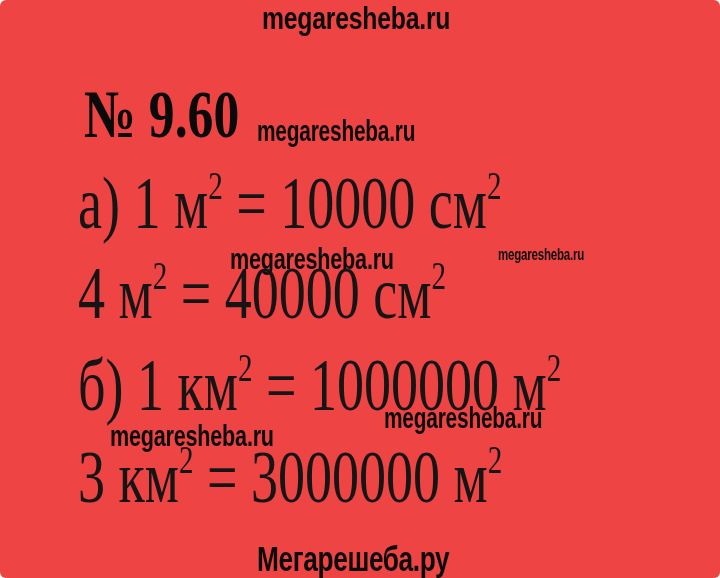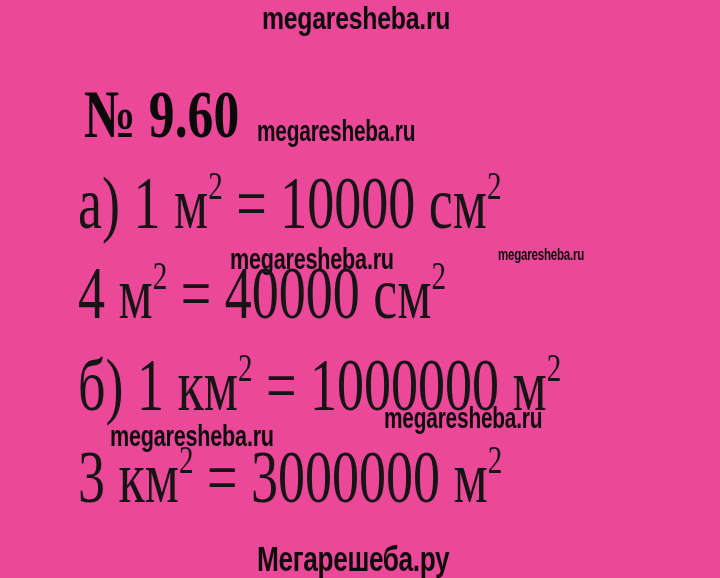--- a/index.html
+++ b/index.html
@@ -1,22 +1,23 @@
 <!DOCTYPE html>
 <html><head>
 <meta charset="utf-8">
 <style>
   html, body { margin: 0; padding: 0; background: #ffffff; }
   .canvas {
     position: relative;
     width: 720px;
     height: 578px;
-    background: #ec4899;
+    background: #ef4444;
     overflow: hidden;
     color: #0f0f0f;
+    border-radius: 6px;
   }
 
   
   .wm {
     position: absolute;
     font-family: "Liberation Sans", "DejaVu Sans", sans-serif;
     font-weight: bold;
     line-height: 1;
     white-space: pre;
     color: #0c0c0c;

